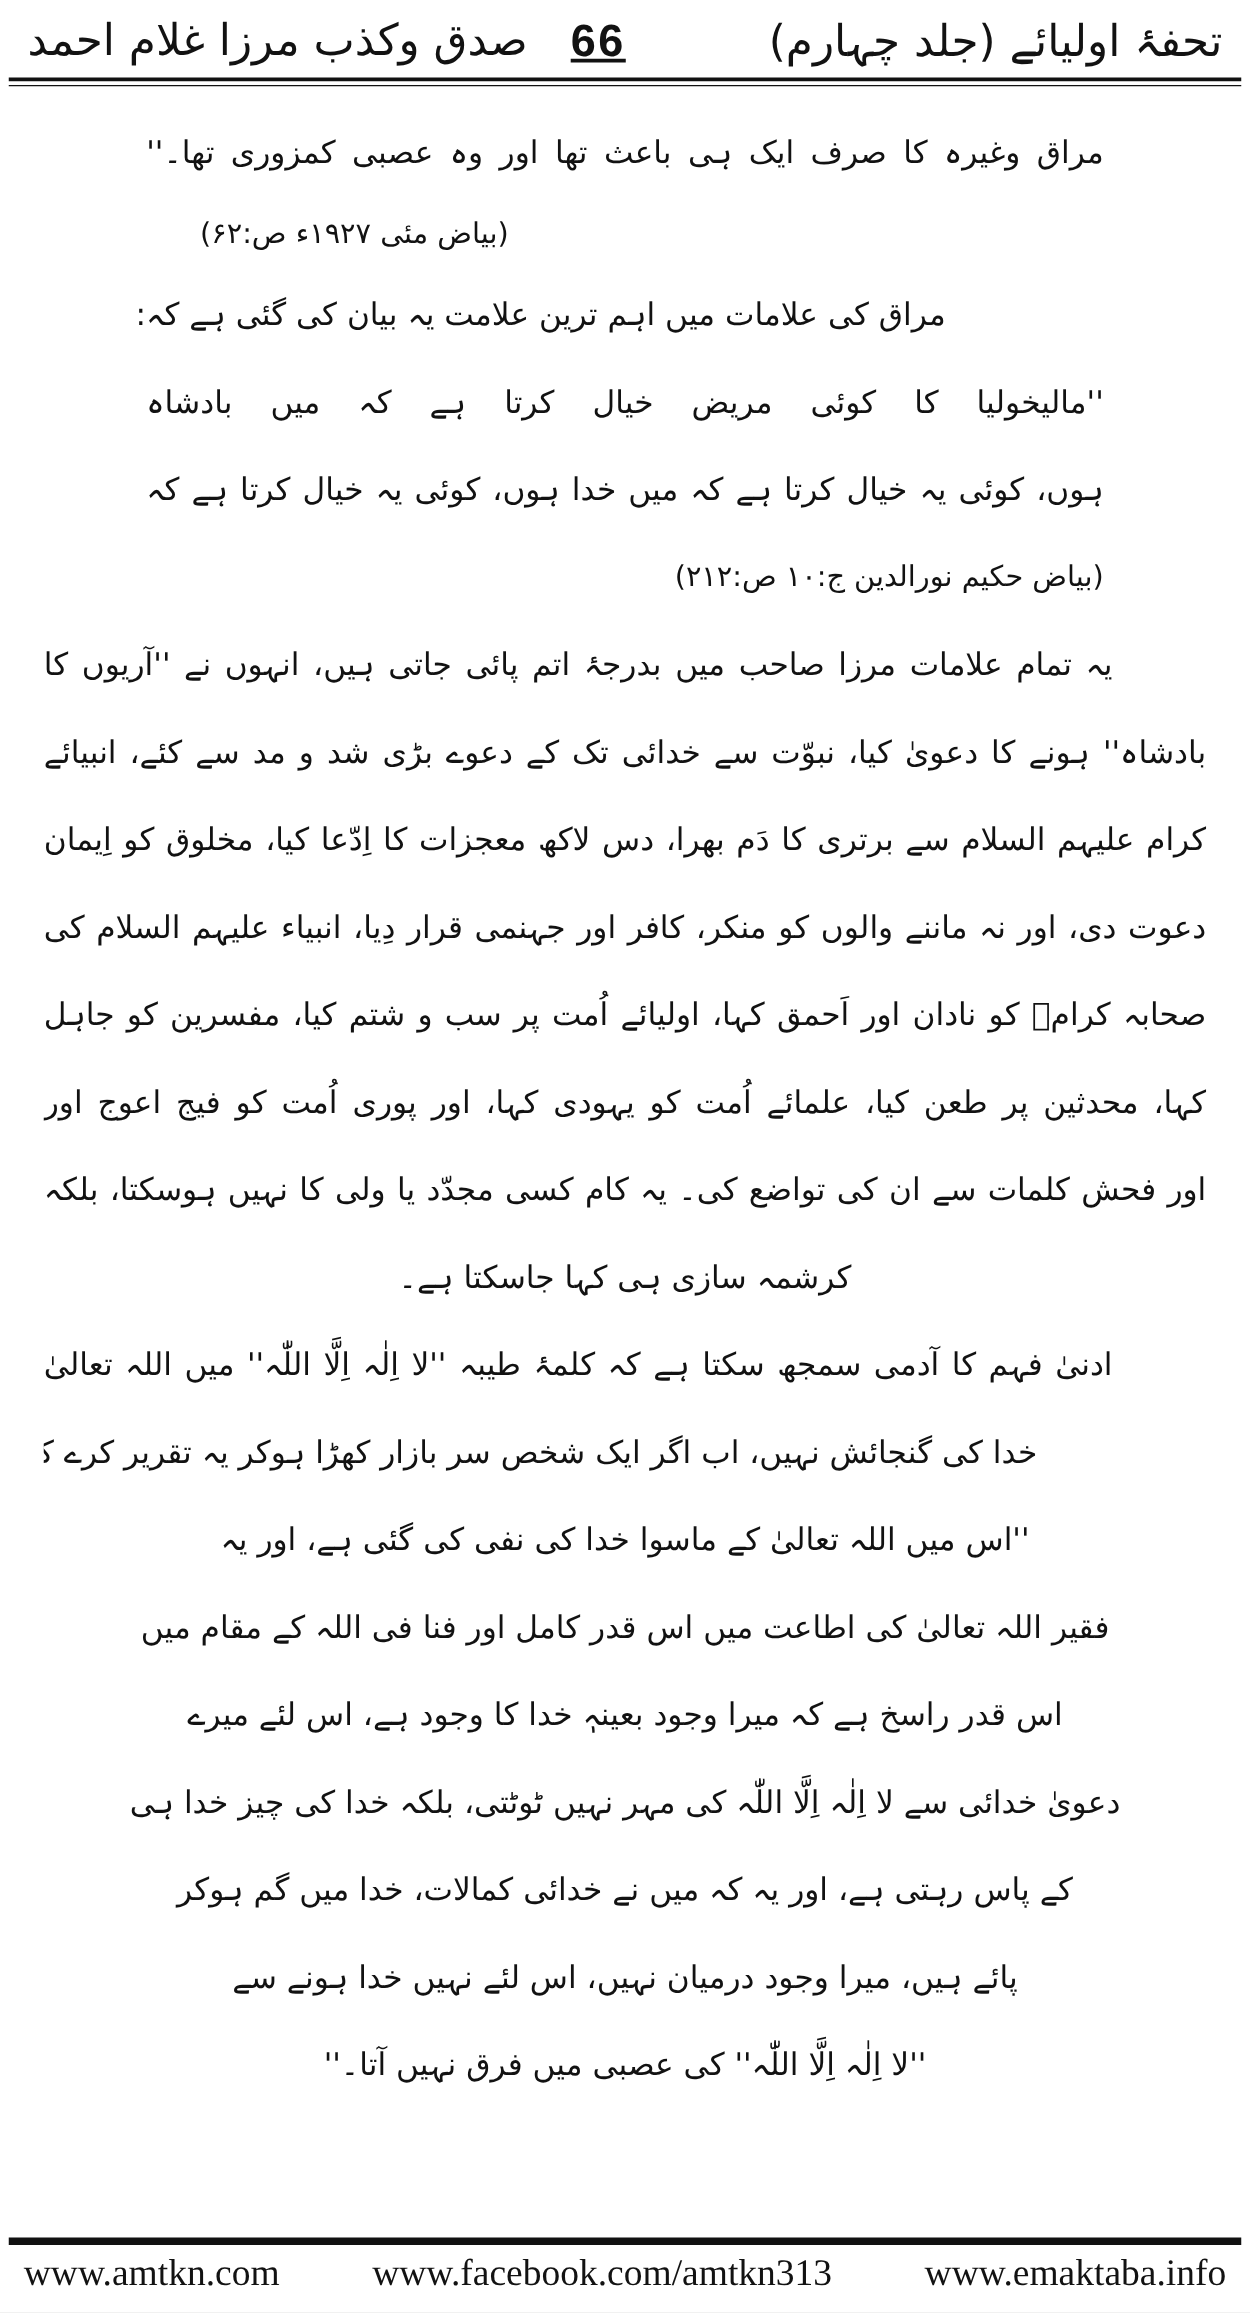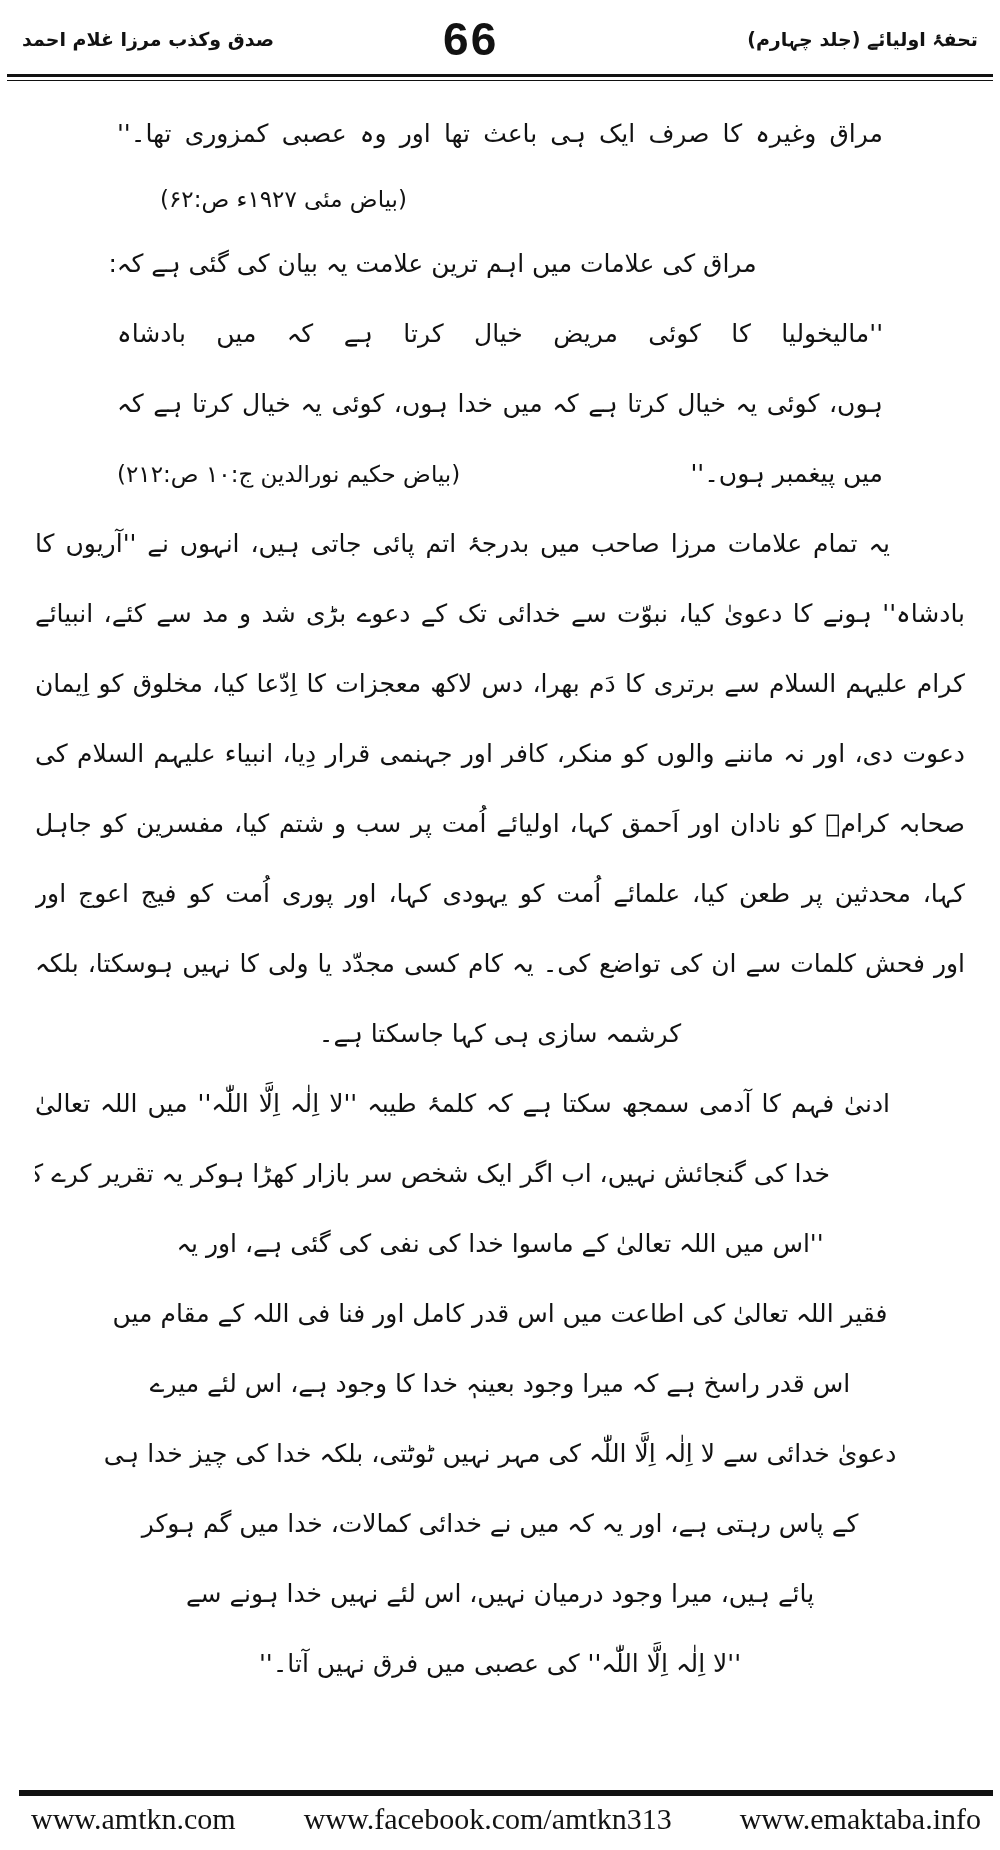--- a/index.html
+++ b/index.html
@@ -11,25 +11,26 @@
     color:#121212;
     font-family:"DejaVu Sans", sans-serif;
     overflow:hidden;
   }
   
   .header {
     display:flex; justify-content:space-between; align-items:center;
     padding:12px 22px 4px 22px;
     direction:ltr;
   }
-  .header .book-title { font-size:19px; font-weight:bold; direction:rtl; white-space:nowrap; }
+  .header .book-title { font-size:35px; font-weight:normal; direction:rtl; white-space:nowrap; }
   .header .page-num {
     font-family:"Liberation Sans", sans-serif;
-    font-weight:bold; font-size:46px; letter-spacing:2px;
+    font-weight:bold; font-size:36px; letter-spacing:2px;
     transform:translateX(-40px);
+    text-decoration:underline;
   }
   .rule-double {
     margin:4px 7px 0 7px;
     height:3px;
     border-top:3px solid #111;
     border-bottom:1px solid #111;
   }
   
   .body-text {
     direction:rtl;
@@ -47,21 +48,20 @@
   .citation { font-size:23px; line-height:60px; height:60px; }
   .cit-left { text-align:left; padding-left:125px; }
   .quote-end-row {
     display:flex; justify-content:space-between; align-items:center;
     line-height:70px; height:70px;
   }
   
   .footer {
     position:absolute; left:0; right:0; bottom:0;
     padding:0 7px 14px 7px;
-    margin-left:12px;
   }
   .footer .rule-thick { border-top:6px solid #111; margin-bottom:6px; }
   .footer .links {
     display:flex; justify-content:space-between; align-items:baseline;
     padding:0 12px;
     font-family:"Liberation Serif", serif;
     font-size:30px;
     direction:ltr;
   }
 </style>
@@ -81,21 +81,20 @@
 
     <div class="line quote just">مراق وغیرہ کا صرف ایک ہی باعث تھا اور وہ عصبی کمزوری تھا۔''</div>
     <div class="line citation cit-left">(بیاض مئی ۱۹۲۷ء ص:۶۲)</div>
 
     <div class="line rt indent-lg">مراق کی علامات میں اہم ترین علامت یہ بیان کی گئی ہے کہ:</div>
 
     <div class="quote">
       <div class="line just">''مالیخولیا کا کوئی مریض خیال کرتا ہے کہ میں بادشاہ</div>
       <div class="line just">ہوں، کوئی یہ خیال کرتا ہے کہ میں خدا ہوں، کوئی یہ خیال کرتا ہے کہ</div>
       <div class="quote-end-row">
-        <span>میں پیغمبر ہوں۔''</span>
         <span class="citation">(بیاض حکیم نورالدین ج:۱۰ ص:۲۱۲)</span>
       </div>
     </div>
 
     <div>
       <div class="line just indent-sm">یہ تمام علامات مرزا صاحب میں بدرجۂ اتم پائی جاتی ہیں، انہوں نے ''آریوں کا</div>
       <div class="line just">بادشاہ'' ہونے کا دعویٰ کیا، نبوّت سے خدائی تک کے دعوے بڑی شد و مد سے کئے، انبیائے</div>
       <div class="line just">کرام علیہم السلام سے برتری کا دَم بھرا، دس لاکھ معجزات کا اِدّعا کیا، مخلوق کو اِیمان لانے کی</div>
       <div class="line just">دعوت دی، اور نہ ماننے والوں کو منکر، کافر اور جہنمی قرار دِیا، انبیاء علیہم السلام کی تنقیص کی،</div>
       <div class="line just">صحابہ کرامؓ کو نادان اور اَحمق کہا، اولیائے اُمت پر سب و شتم کیا، مفسرین کو جاہل</div>

